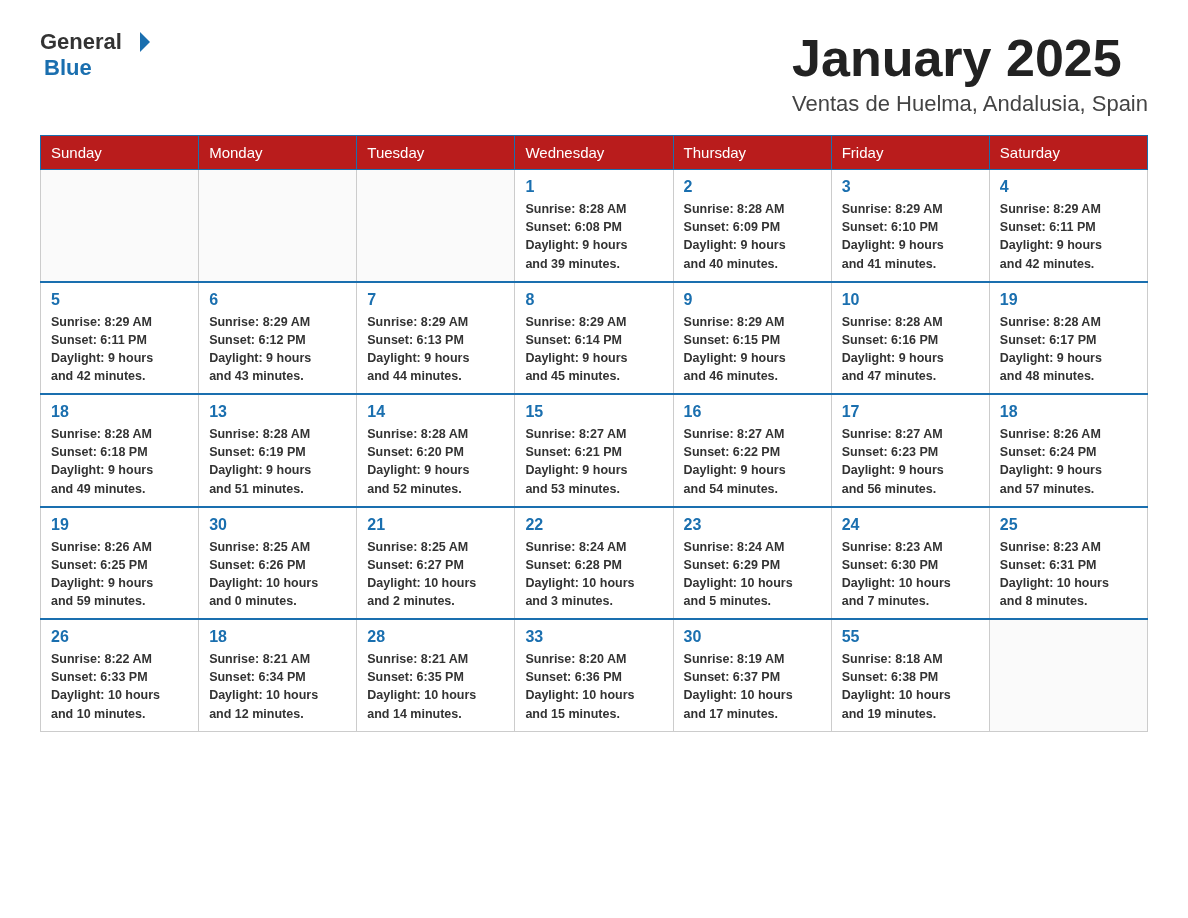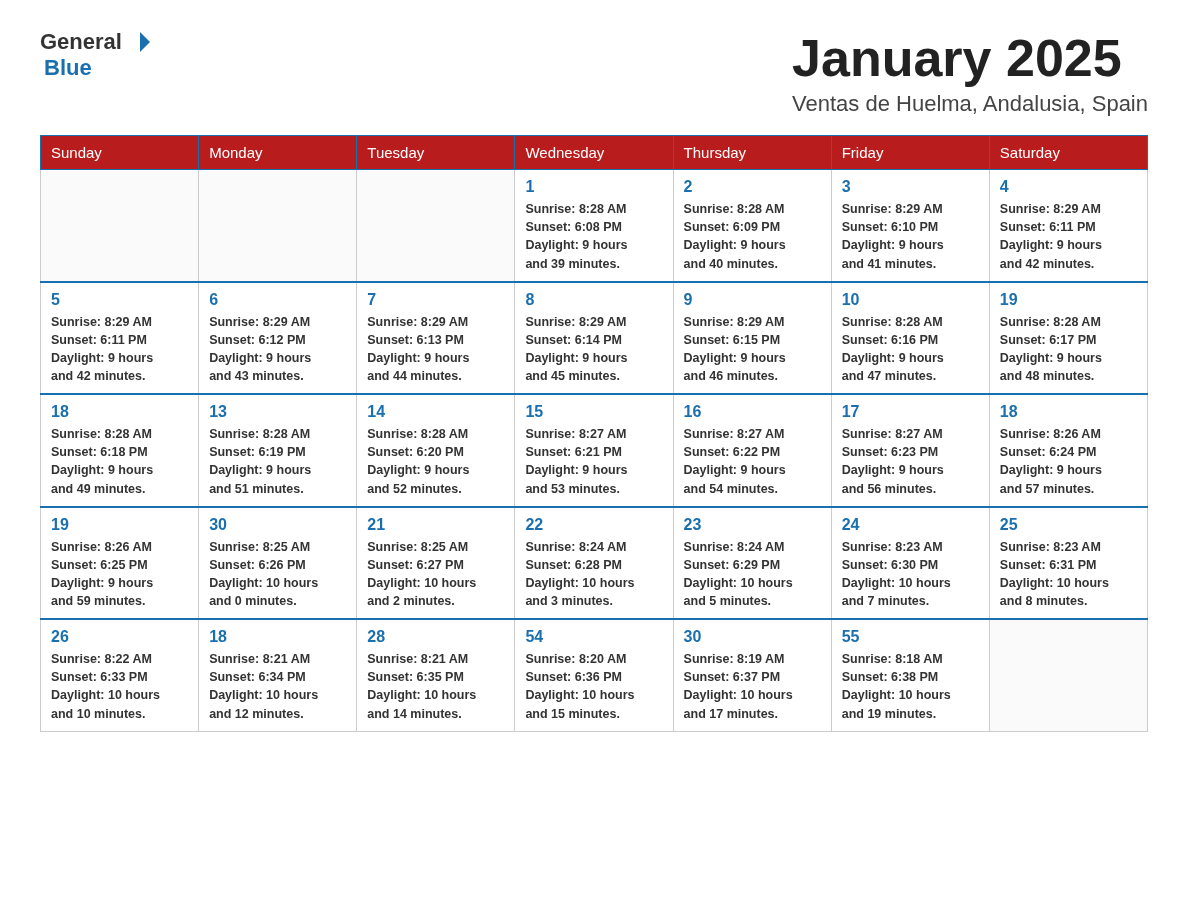--- a/index.html
+++ b/index.html
@@ -166,19 +166,19 @@
         <td><span class="day-num">21</span><span class="day-info">Sunrise: 8:25 AM<br>Sunset: 6:27 PM<br>Daylight: 10 hours<br>and 2 minutes.</span></td>
         <td><span class="day-num">22</span><span class="day-info">Sunrise: 8:24 AM<br>Sunset: 6:28 PM<br>Daylight: 10 hours<br>and 3 minutes.</span></td>
         <td><span class="day-num">23</span><span class="day-info">Sunrise: 8:24 AM<br>Sunset: 6:29 PM<br>Daylight: 10 hours<br>and 5 minutes.</span></td>
         <td><span class="day-num">24</span><span class="day-info">Sunrise: 8:23 AM<br>Sunset: 6:30 PM<br>Daylight: 10 hours<br>and 7 minutes.</span></td>
         <td><span class="day-num">25</span><span class="day-info">Sunrise: 8:23 AM<br>Sunset: 6:31 PM<br>Daylight: 10 hours<br>and 8 minutes.</span></td>
       </tr>
       <tr>
         <td><span class="day-num">26</span><span class="day-info">Sunrise: 8:22 AM<br>Sunset: 6:33 PM<br>Daylight: 10 hours<br>and 10 minutes.</span></td>
         <td><span class="day-num">18</span><span class="day-info">Sunrise: 8:21 AM<br>Sunset: 6:34 PM<br>Daylight: 10 hours<br>and 12 minutes.</span></td>
         <td><span class="day-num">28</span><span class="day-info">Sunrise: 8:21 AM<br>Sunset: 6:35 PM<br>Daylight: 10 hours<br>and 14 minutes.</span></td>
-        <td><span class="day-num">54</span><span class="day-info">Sunrise: 8:20 AM<br>Sunset: 6:36 PM<br>Daylight: 10 hours<br>and 15 minutes.</span></td>
+        <td><span class="day-num">33</span><span class="day-info">Sunrise: 8:20 AM<br>Sunset: 6:36 PM<br>Daylight: 10 hours<br>and 15 minutes.</span></td>
         <td><span class="day-num">30</span><span class="day-info">Sunrise: 8:19 AM<br>Sunset: 6:37 PM<br>Daylight: 10 hours<br>and 17 minutes.</span></td>
         <td><span class="day-num">55</span><span class="day-info">Sunrise: 8:18 AM<br>Sunset: 6:38 PM<br>Daylight: 10 hours<br>and 19 minutes.</span></td>
         <td class="empty-cell"></td>
       </tr>
     </tbody>
 </table>
 
 </body></html>

